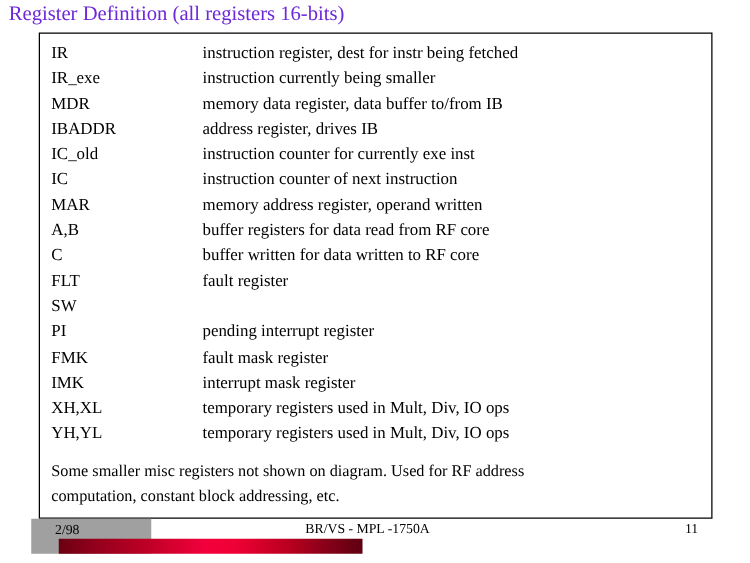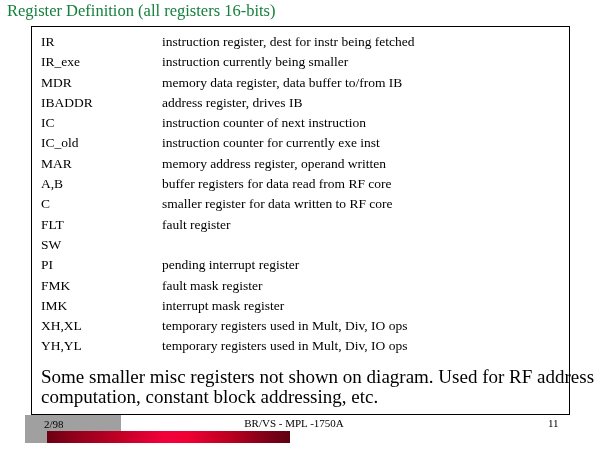--- a/index.html
+++ b/index.html
@@ -25,21 +25,21 @@
   }
 
   #slide-title {
     position: absolute;
     left: 7px;
     top: 1px;
     font-size: 16.5px;
     line-height: 20px;
     letter-spacing: 0px;
     white-space: nowrap;
-    color: #15803d;
+    color: #6d28d9;
   }
 
   #register-box {
     position: absolute;
     left: 31px;
     top: 26px;
     width: 539px;
     height: 389px;
     border: 1px solid #000000;
     box-sizing: border-box;
@@ -71,21 +71,21 @@
     flex: 1 1 auto;
     font-size: 13.5px;
     white-space: nowrap;
   }
 
   #register-note {
     position: absolute;
     left: 9px;
     top: 340px;
     width: 520px;
-    font-size: 19px;
+    font-size: 13px;
     line-height: 20.3px;
   }
   #register-note div {
     white-space: nowrap;
   }
 
   
   #footer-gray-box {
     position: absolute;
     left: 25px;
@@ -162,38 +162,38 @@
         </div>
         <div class="reg-row">
           <div class="reg-name">MDR</div>
           <div class="reg-desc">memory data register, data buffer to/from IB</div>
         </div>
         <div class="reg-row">
           <div class="reg-name">IBADDR</div>
           <div class="reg-desc">address register, drives IB</div>
         </div>
         <div class="reg-row">
+          <div class="reg-name">IC_old</div>
+          <div class="reg-desc">instruction counter for currently exe inst</div>
+        </div>
+        <div class="reg-row">
           <div class="reg-name">IC</div>
           <div class="reg-desc">instruction counter of next instruction</div>
         </div>
         <div class="reg-row">
-          <div class="reg-name">IC_old</div>
-          <div class="reg-desc">instruction counter for currently exe inst</div>
-        </div>
-        <div class="reg-row">
           <div class="reg-name">MAR</div>
           <div class="reg-desc">memory address register, operand written</div>
         </div>
         <div class="reg-row">
           <div class="reg-name">A,B</div>
           <div class="reg-desc">buffer registers for data read from RF core</div>
         </div>
         <div class="reg-row">
           <div class="reg-name">C</div>
-          <div class="reg-desc">smaller register for data written to RF core</div>
+          <div class="reg-desc">buffer written for data written to RF core</div>
         </div>
         <div class="reg-row">
           <div class="reg-name">FLT</div>
           <div class="reg-desc">fault register</div>
         </div>
         <div class="reg-row">
           <div class="reg-name">SW</div>
         </div>
         <div class="reg-row">
           <div class="reg-name">PI</div>

